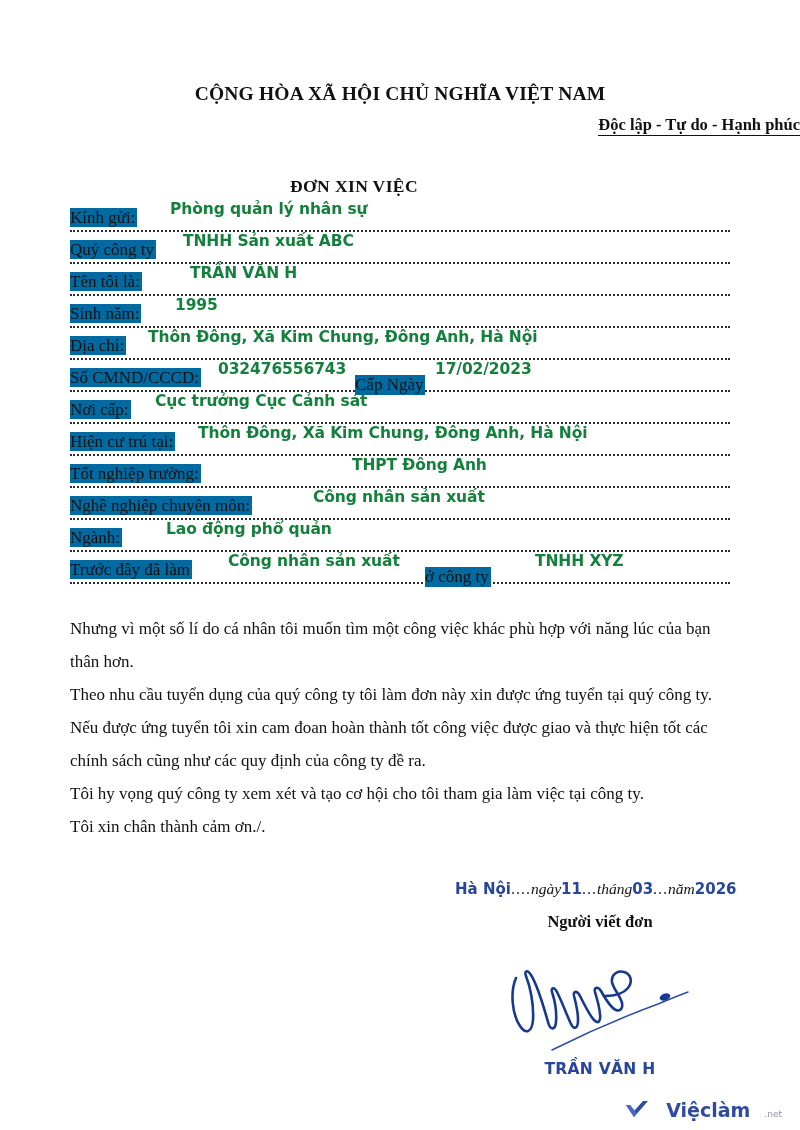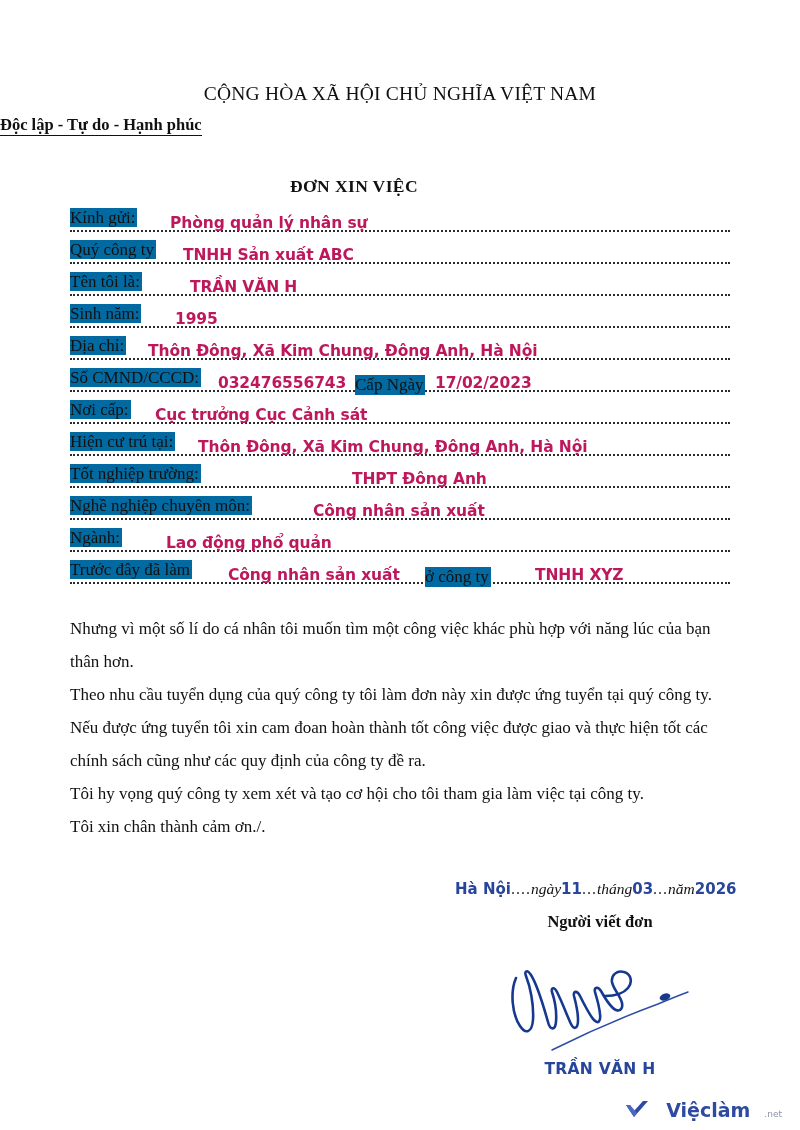--- a/index.html
+++ b/index.html
@@ -20,29 +20,29 @@
   }
 
   
   .hdr-nation {
     position: absolute;
     top: 83px;
     left: 0;
     width: 800px;
     text-align: center;
     font-size: 19.5px;
-    font-weight: normal;
+    font-weight: bold;
     letter-spacing: .2px;
   }
   .hdr-motto {
     position: absolute;
     top: 115px;
     left: 0;
     width: 800px;
-    text-align: left;
+    text-align: right;
     font-size: 16.5px;
     font-weight: bold;
   }
   .hdr-motto span {
     border-bottom: 1.4px solid #111;
     padding-bottom: 1px;
   }
   .hdr-title {
     position: absolute;
     top: 176px;
@@ -78,26 +78,26 @@
   .dots {
     position: absolute;
     left: 0;
     right: 0;
     bottom: 8px;
     border-bottom: 2.2px dotted #2b2b2b;
     z-index: 1;
   }
   .val {
     position: absolute;
-    bottom: 8px;
+    bottom: 22px;
     z-index: 4;
     font-family: "DejaVu Sans", "Liberation Sans", sans-serif;
     font-weight: bold;
     font-size: 15.5px;
-    color: #be185d;
+    color: #15803d;
     background: transparent;
     letter-spacing: -.1px;
   }
 
   
   .body-text {
     position: absolute;
     top: 612px;
     left: 70px;
     width: 655px;

